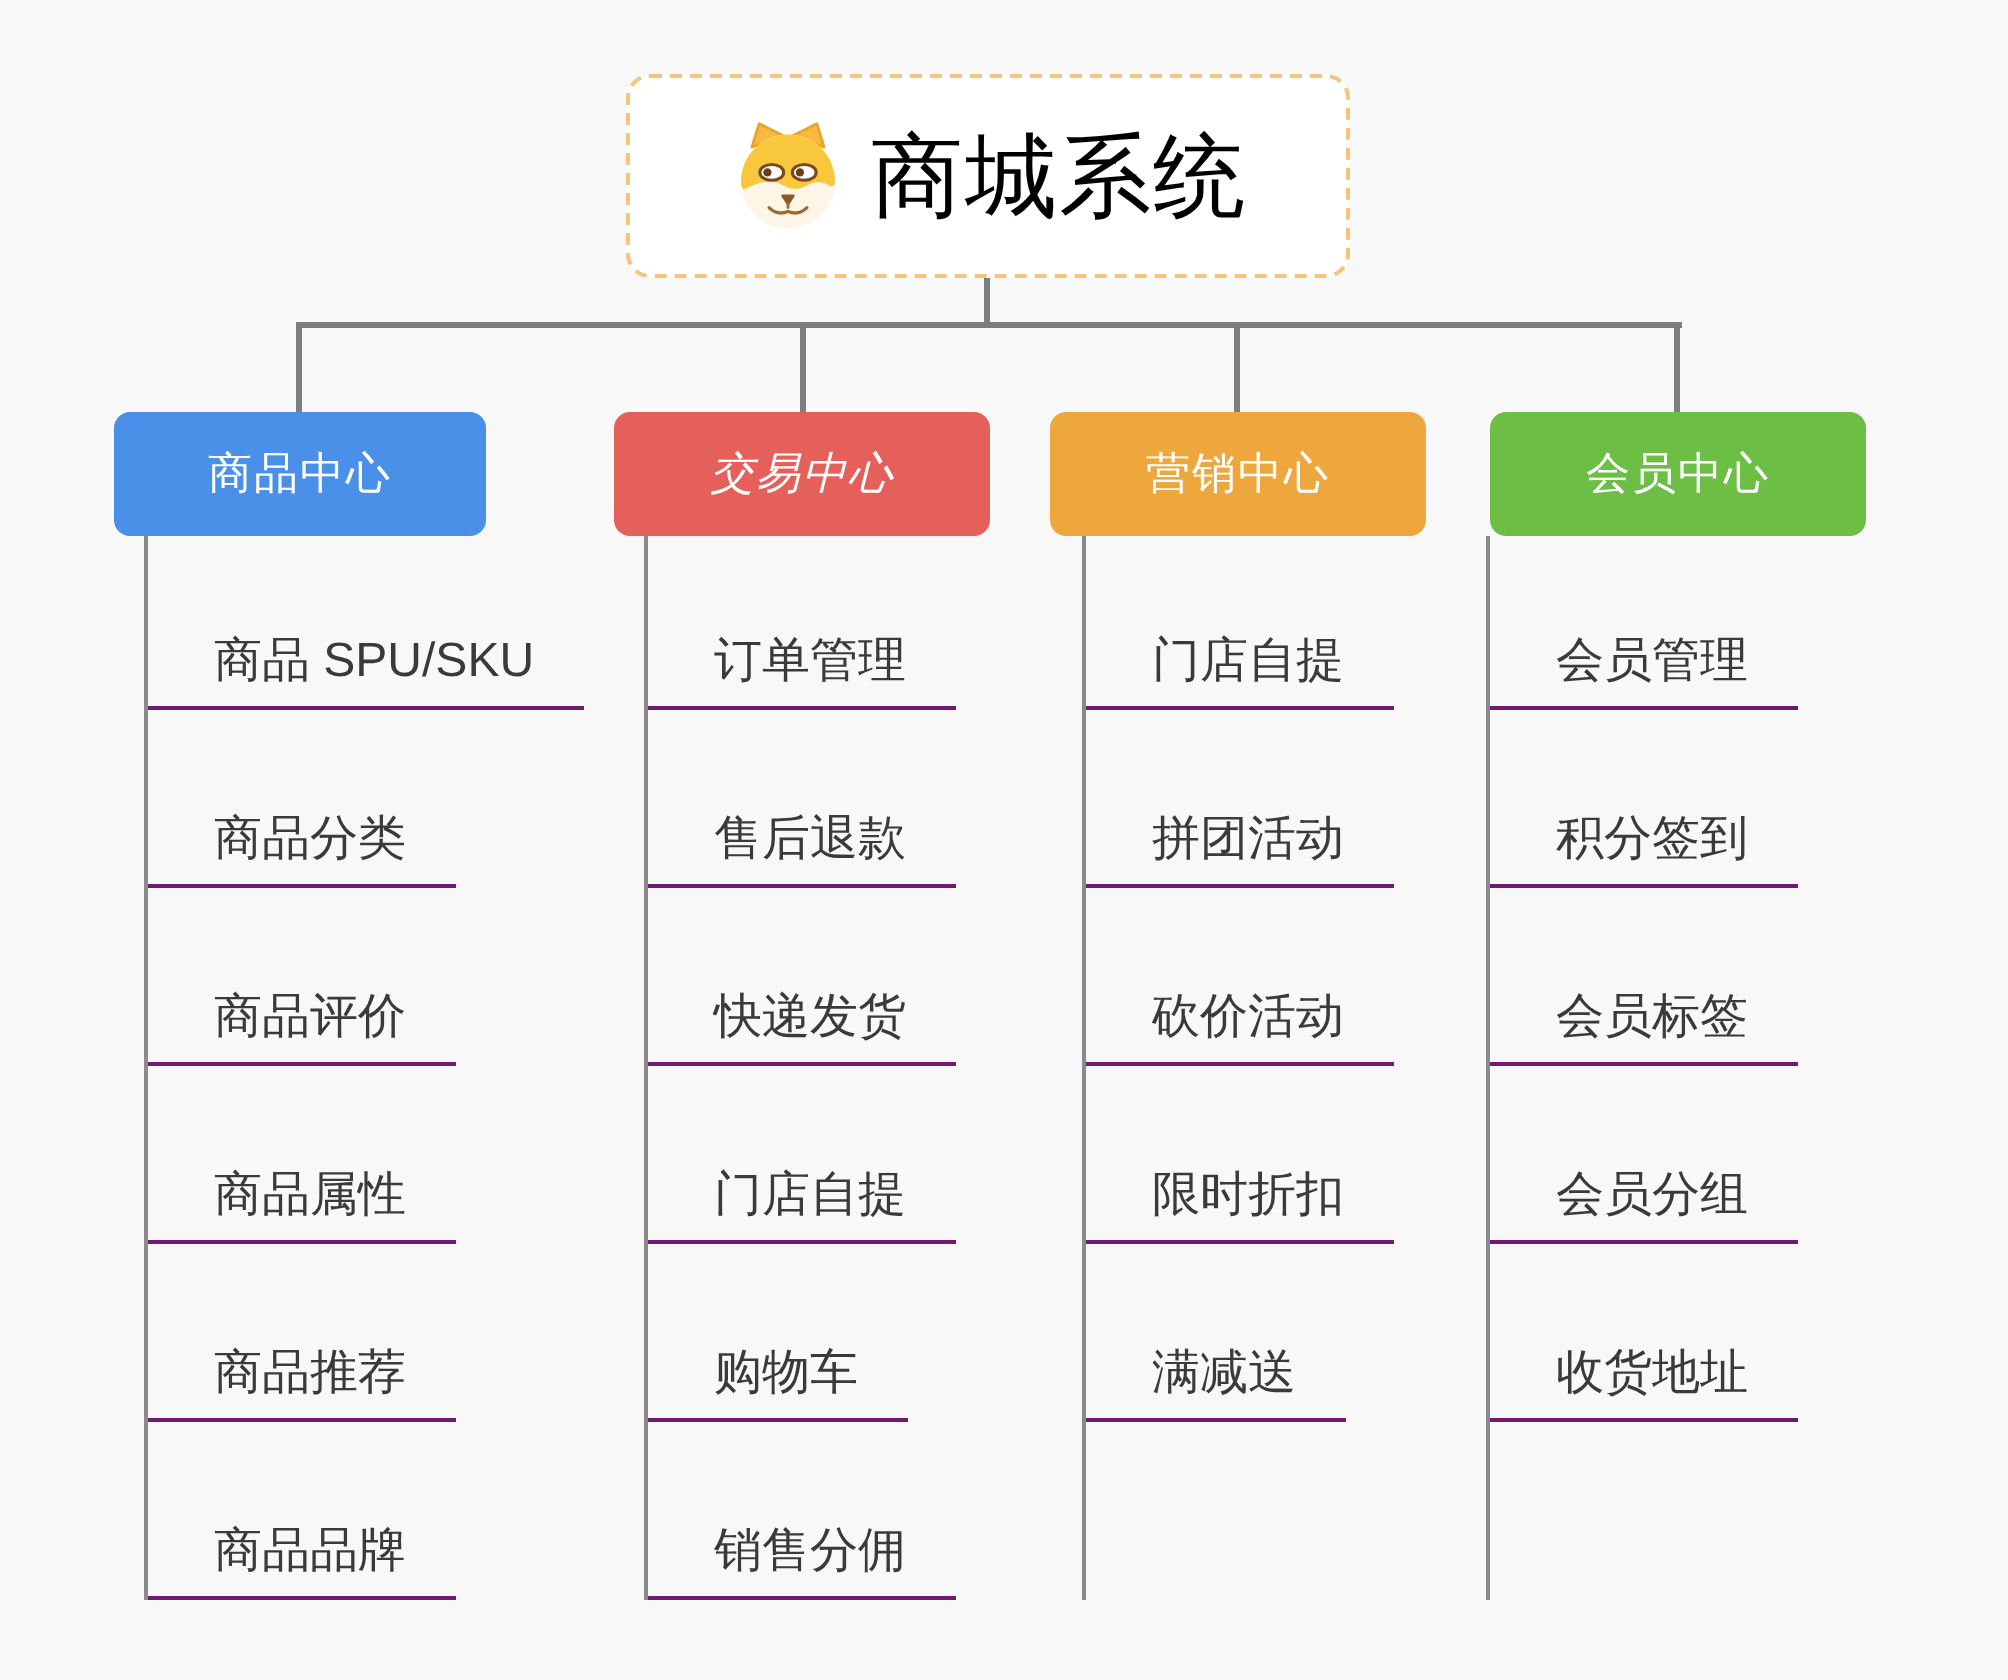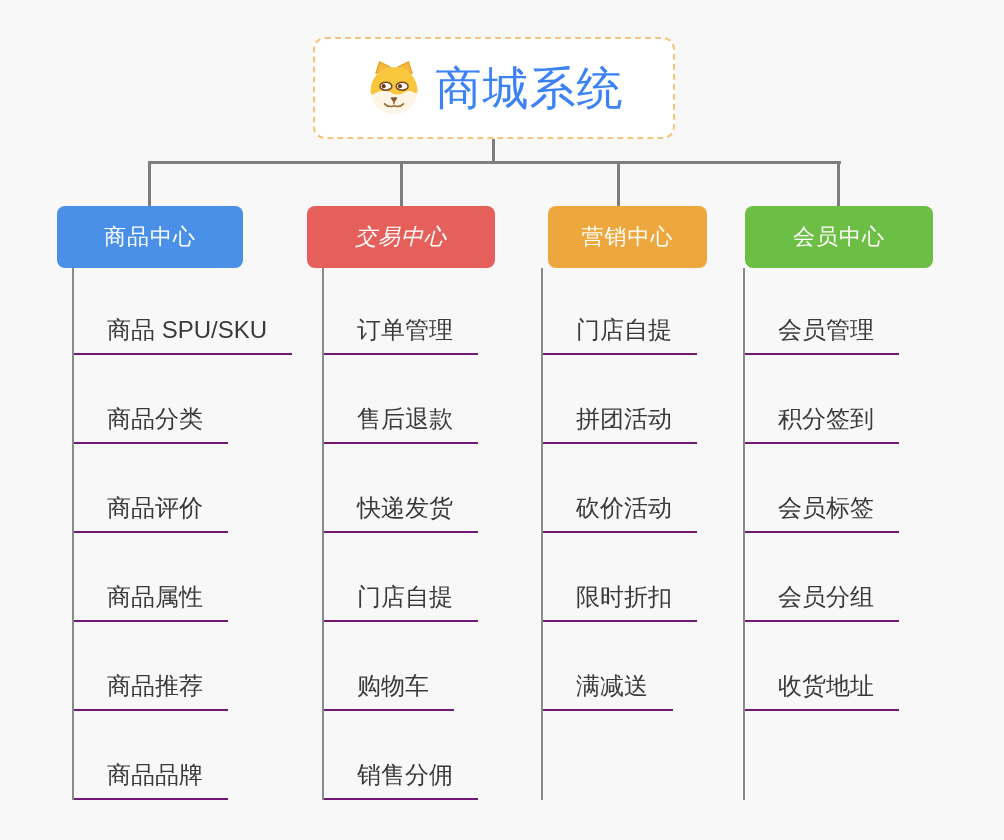--- a/index.html
+++ b/index.html
@@ -23,21 +23,21 @@
   .root-title{font-size:46px;line-height:1;letter-spacing:1px;}
   .dog-icon{flex:0 0 auto;display:block;}
   
   .header{
     position:absolute;top:206px;height:62px;border-radius:8px;
     color:#ffffff;font-size:22px;display:flex;align-items:center;justify-content:center;
     cursor:pointer;letter-spacing:1px;
   }
   .h0{left:57px;width:186px}
   .h1{left:307px;width:188px}
-  .h2{left:548px;width:159px}
+  .h2{left:525px;width:188px}
   .h3{left:745px;width:188px}
   
   .column{position:absolute;top:266px;margin:0;padding:0;list-style:none;}
   .c0{left:72px}.c1{left:322px}.c2{left:541px}.c3{left:743px}
   .column::before{
     content:"";position:absolute;left:0;top:2px;width:2px;height:532px;background:#8a8a8a;
   }
   .item{
     height:89px;display:flex;align-items:flex-end;width:fit-content;
     box-sizing:border-box;padding:0 25px 7px 35px;
@@ -64,21 +64,21 @@
       <circle cx="32" cy="34" r="26" fill="#fdf6e7"></circle>
       <path d="M6 34 a26 26 0 0 1 52 0 c0 2.5 -1.2 3.4 -3.2 2.2 c-4.6 -2.8 -8.8 -2 -12.6 0.2 c-4 2.3 -8.4 2.3 -12.4 0 c-5.8 -3.3 -12.6 -3 -20.6 1.4 c-2 1.1 -3.2 0.1 -3.2 -3.8 z" fill="#f9c73c"></path>
       <ellipse cx="23" cy="29" rx="6.6" ry="4.4" fill="#ffffff" stroke="#7a4a1e" stroke-width="1.7"></ellipse>
       <ellipse cx="41" cy="29" rx="6.6" ry="4.4" fill="#ffffff" stroke="#7a4a1e" stroke-width="1.7"></ellipse>
       <circle cx="20.6" cy="29" r="2.3" fill="#6b3f18"></circle>
       <circle cx="38.6" cy="29" r="2.3" fill="#6b3f18"></circle>
       <path d="M29 42 h6 l-3 4.5 z" fill="#8a5a2b" stroke="#8a5a2b" stroke-width="1.4" stroke-linejoin="round"></path>
       <path d="M32 46 v2.5" fill="none" stroke="#9b6b33" stroke-width="1.6" stroke-linecap="round"></path>
       <path d="M21.5 48.5 q4.5 4.5 10.5 2.2 q6 2.3 10.5 -2.2" fill="none" stroke="#9b6b33" stroke-width="1.8" stroke-linecap="round"></path>
     </svg>
-    <span class="root-title" style="color: #3b82f6; text-align: center;">商城系统</span>
+    <span class="root-title" style="color: #000000; text-align: center;">商城系统</span>
   </div>
 
   <div class="header h0" style="background-color: rgb(74, 144, 232);">商品中心</div>
   <div class="header h1" style="background-color: rgb(229, 96, 90); font-style: italic;">交易中心</div>
   <div class="header h2" style="background-color: rgb(237, 167, 61);">营销中心</div>
   <div class="header h3" style="background-color: rgb(109, 190, 69);">会员中心</div>
 
   <ul class="column c0">
     <li class="item">商品 SPU/SKU</li>
     <li class="item">商品分类</li>

